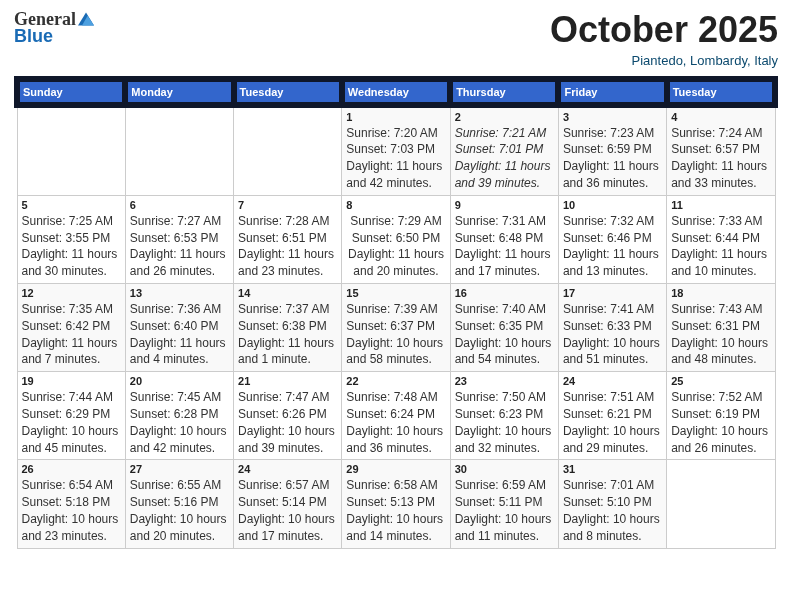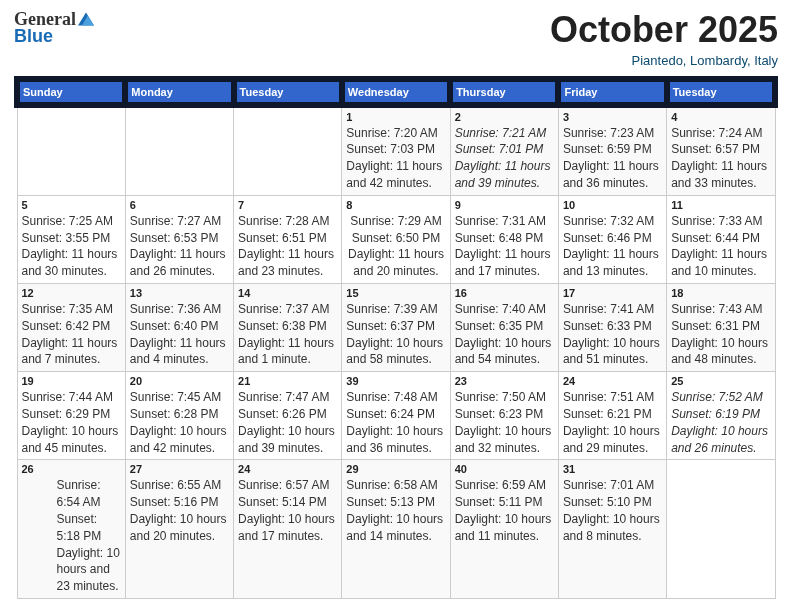--- a/index.html
+++ b/index.html
@@ -261,48 +261,48 @@
 Sunset: 6:28 PM
 Daylight: 10 hours and 42 minutes.</div>
           </td>
           <td>
             <div class="day-number">21</div>
             <div class="day-info" style="white-space: pre-line;">Sunrise: 7:47 AM
 Sunset: 6:26 PM
 Daylight: 10 hours and 39 minutes.</div>
           </td>
           <td>
-            <div class="day-number">39</div>
+            <div class="day-number">22</div>
             <div class="day-info" style="white-space: pre-line;">Sunrise: 7:48 AM
 Sunset: 6:24 PM
 Daylight: 10 hours and 36 minutes.</div>
           </td>
           <td>
             <div class="day-number">23</div>
             <div class="day-info" style="white-space: pre-line;">Sunrise: 7:50 AM
 Sunset: 6:23 PM
 Daylight: 10 hours and 32 minutes.</div>
           </td>
           <td>
             <div class="day-number">24</div>
             <div class="day-info" style="white-space: pre-line;">Sunrise: 7:51 AM
 Sunset: 6:21 PM
 Daylight: 10 hours and 29 minutes.</div>
           </td>
           <td>
             <div class="day-number">25</div>
-            <div class="day-info" style="white-space: pre-line; font-style: italic;">Sunrise: 7:52 AM
+            <div class="day-info" style="white-space: pre-line;">Sunrise: 7:52 AM
 Sunset: 6:19 PM
 Daylight: 10 hours and 26 minutes.</div>
           </td>
         </tr>
         <tr>
           <td>
             <div class="day-number">26</div>
-            <div class="day-info" style="white-space: pre-line; margin-left: 35px;">Sunrise: 6:54 AM
+            <div class="day-info" style="white-space: pre-line;">Sunrise: 6:54 AM
 Sunset: 5:18 PM
 Daylight: 10 hours and 23 minutes.</div>
           </td>
           <td>
             <div class="day-number">27</div>
             <div class="day-info" style="white-space: pre-line;">Sunrise: 6:55 AM
 Sunset: 5:16 PM
 Daylight: 10 hours and 20 minutes.</div>
           </td>
           <td>
@@ -311,21 +311,21 @@
 Sunset: 5:14 PM
 Daylight: 10 hours and 17 minutes.</div>
           </td>
           <td>
             <div class="day-number">29</div>
             <div class="day-info" style="white-space: pre-line;">Sunrise: 6:58 AM
 Sunset: 5:13 PM
 Daylight: 10 hours and 14 minutes.</div>
           </td>
           <td>
-            <div class="day-number">40</div>
+            <div class="day-number">30</div>
             <div class="day-info" style="white-space: pre-line;">Sunrise: 6:59 AM
 Sunset: 5:11 PM
 Daylight: 10 hours and 11 minutes.</div>
           </td>
           <td>
             <div class="day-number">31</div>
             <div class="day-info" style="white-space: pre-line;">Sunrise: 7:01 AM
 Sunset: 5:10 PM
 Daylight: 10 hours and 8 minutes.</div>
           </td>

